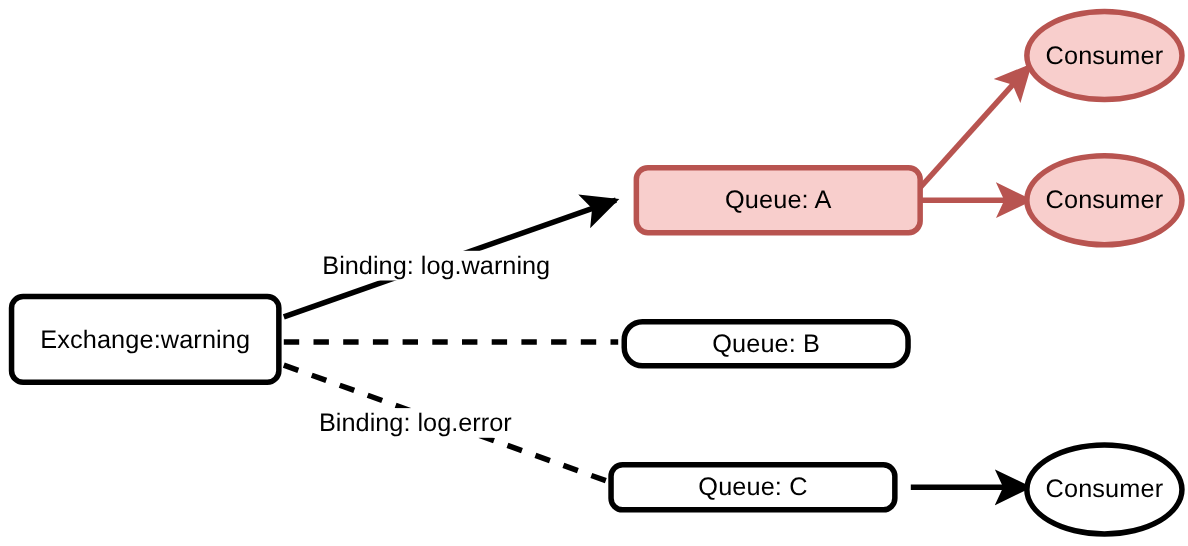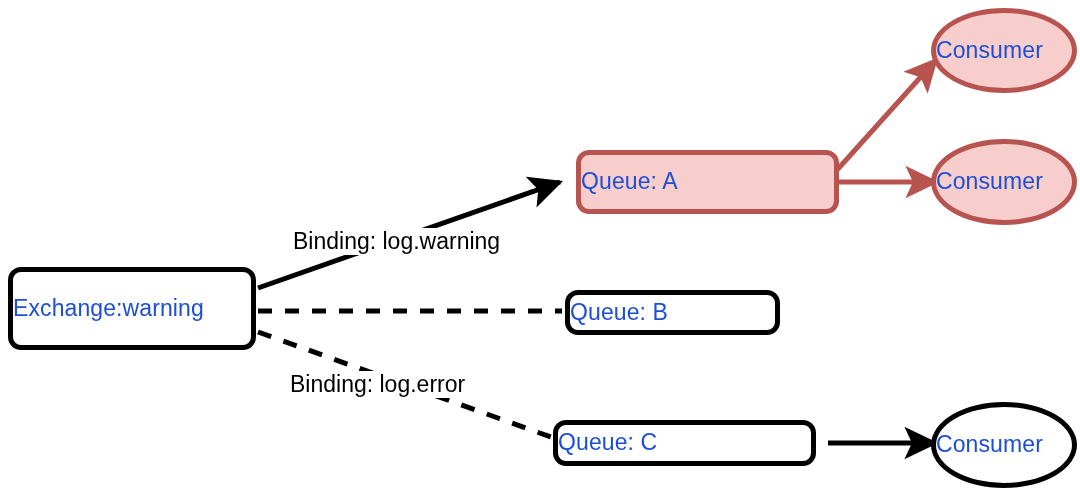--- a/index.html
+++ b/index.html
@@ -20,22 +20,23 @@
     left: 0;
     top: 0;
     width: 1080px;
     height: 496px;
   }
   .node {
     position: absolute;
     box-sizing: border-box;
     display: flex;
     align-items: center;
+    justify-content: center;
     text-align: center;
-    color: #1d4ed8;
+    color: #000000;
     z-index: 3;
   }
   .node-box {
     border-style: solid;
     border-width: 5px;
     border-radius: 13px;
     background: #ffffff;
     border-color: #000000;
   }
   .node-ellipse {
@@ -96,21 +97,21 @@
   </svg>
 
   <div class="node node-box" style="left:8px; top:267px; width:248px; height:83px;">
     <span class="node-label">Exchange:warning</span>
   </div>
 
   <div class="node node-box hl" style="left:565px; top:150px; width:263px; height:64px;margin-left:11px;">
     <span class="node-label">Queue: A</span>
   </div>
 
-  <div class="node node-box" style="left:565px; top:290px; width:215px; height:45px;">
+  <div class="node node-box" style="left:565px; top:290px; width:263px; height:45px;border-radius:19px;">
     <span class="node-label">Queue: B</span>
   </div>
 
   <div class="node node-box" style="left:553px; top:420px; width:263px; height:46px;">
     <span class="node-label">Queue: C</span>
   </div>
 
   <div class="node node-ellipse hl" style="left:931px; top:8px; width:146px; height:85px;">
     <span class="node-label">Consumer</span>
   </div>

